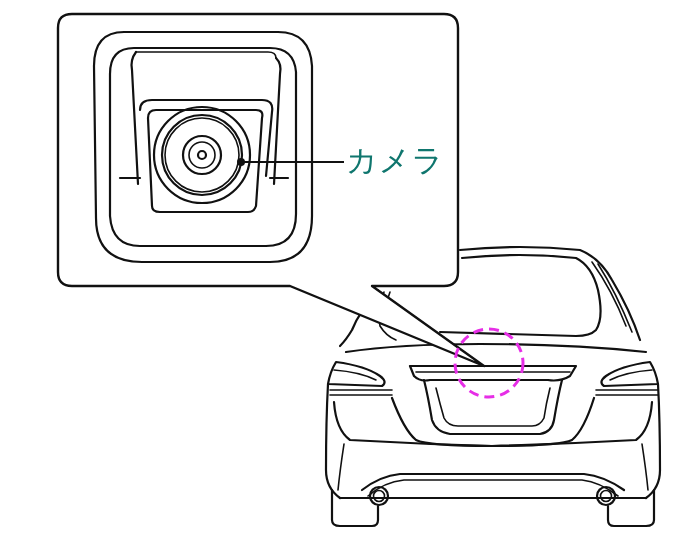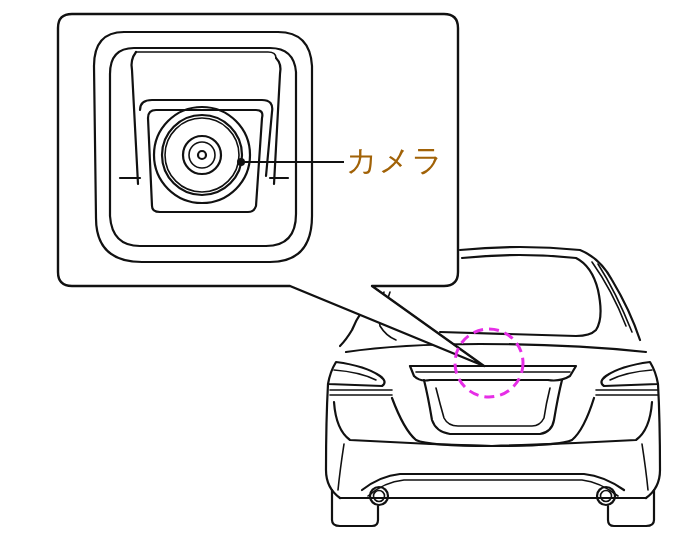--- a/index.html
+++ b/index.html
@@ -1,20 +1,20 @@
 <!DOCTYPE html>
 <html><head>
 <meta charset="utf-8">
 <style>
   html, body { margin: 0; padding: 0; background: #ffffff; }
   body { width: 686px; height: 556px; position: relative; overflow: hidden; }
   #stage { position: absolute; left: 0; top: 0; width: 686px; height: 556px; }
   .label {
     position: absolute; left: 346px; top: 141px;
-    font-family: "DejaVu Sans", sans-serif; font-size: 31px; color: #a16207;
+    font-family: "DejaVu Sans", sans-serif; font-size: 31px; color: #0f766e;
     letter-spacing: 1px; line-height: 38px; white-space: nowrap;
   }
   svg .k { fill: none; stroke: #111; stroke-width: 2.2; stroke-linejoin: round; stroke-linecap: round; }
   svg .kt { fill: none; stroke: #111; stroke-width: 1.6; stroke-linejoin: round; stroke-linecap: round; }
   svg .kw { fill: #fff; stroke: #111; stroke-width: 2.4; stroke-linejoin: round; }
 </style>
 </head>
 <body>
 
 <div id="stage">

